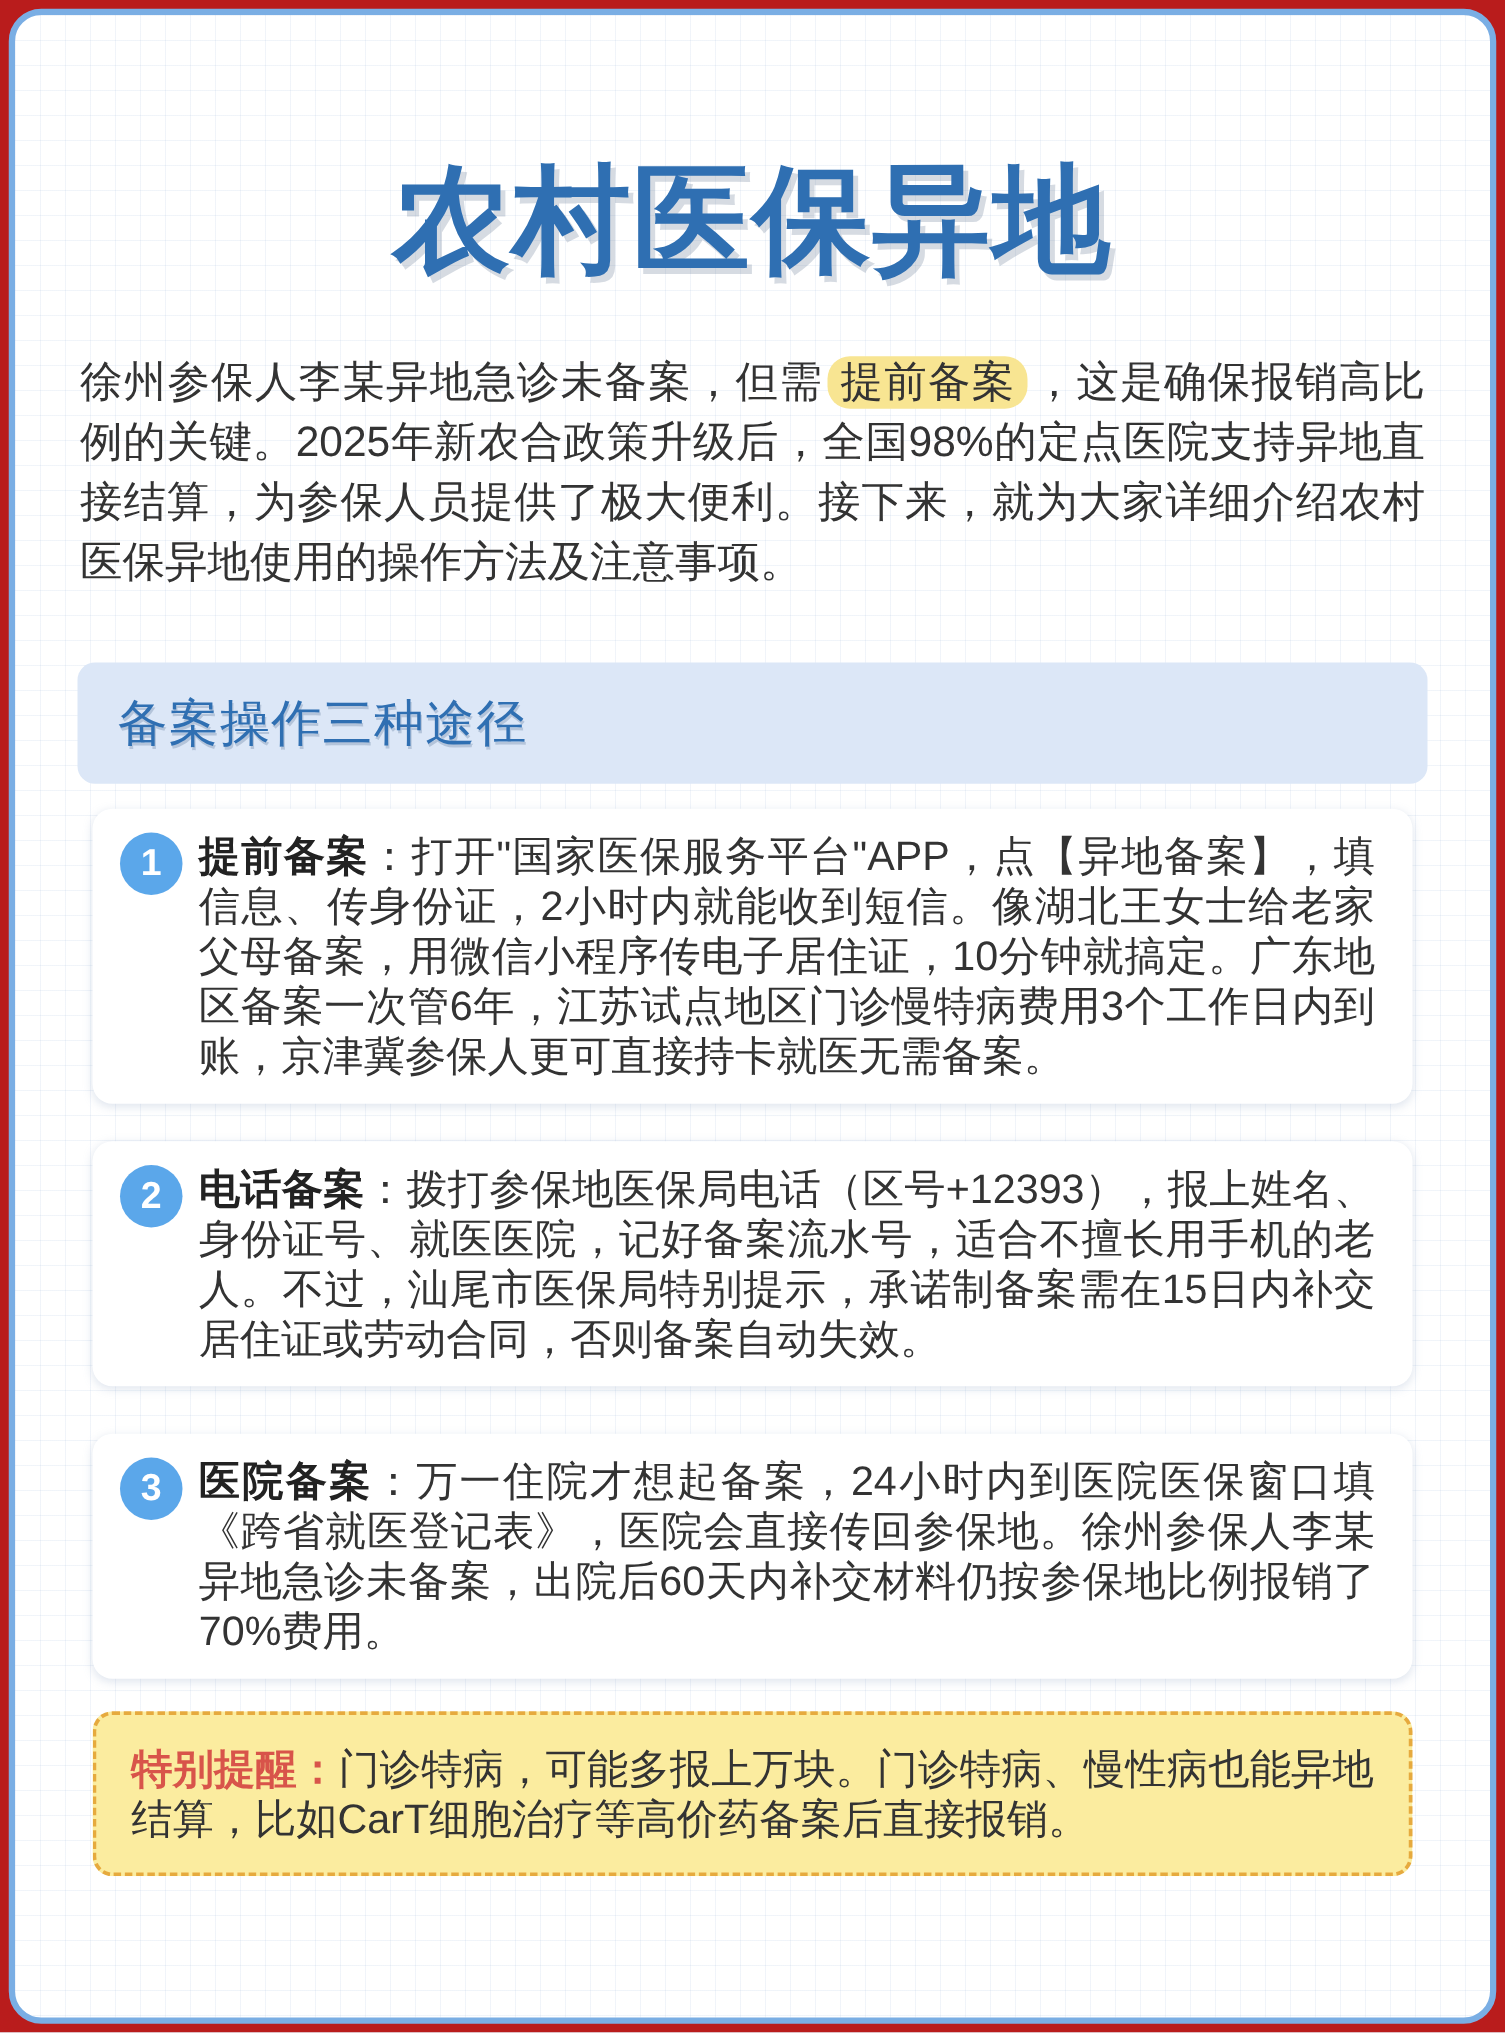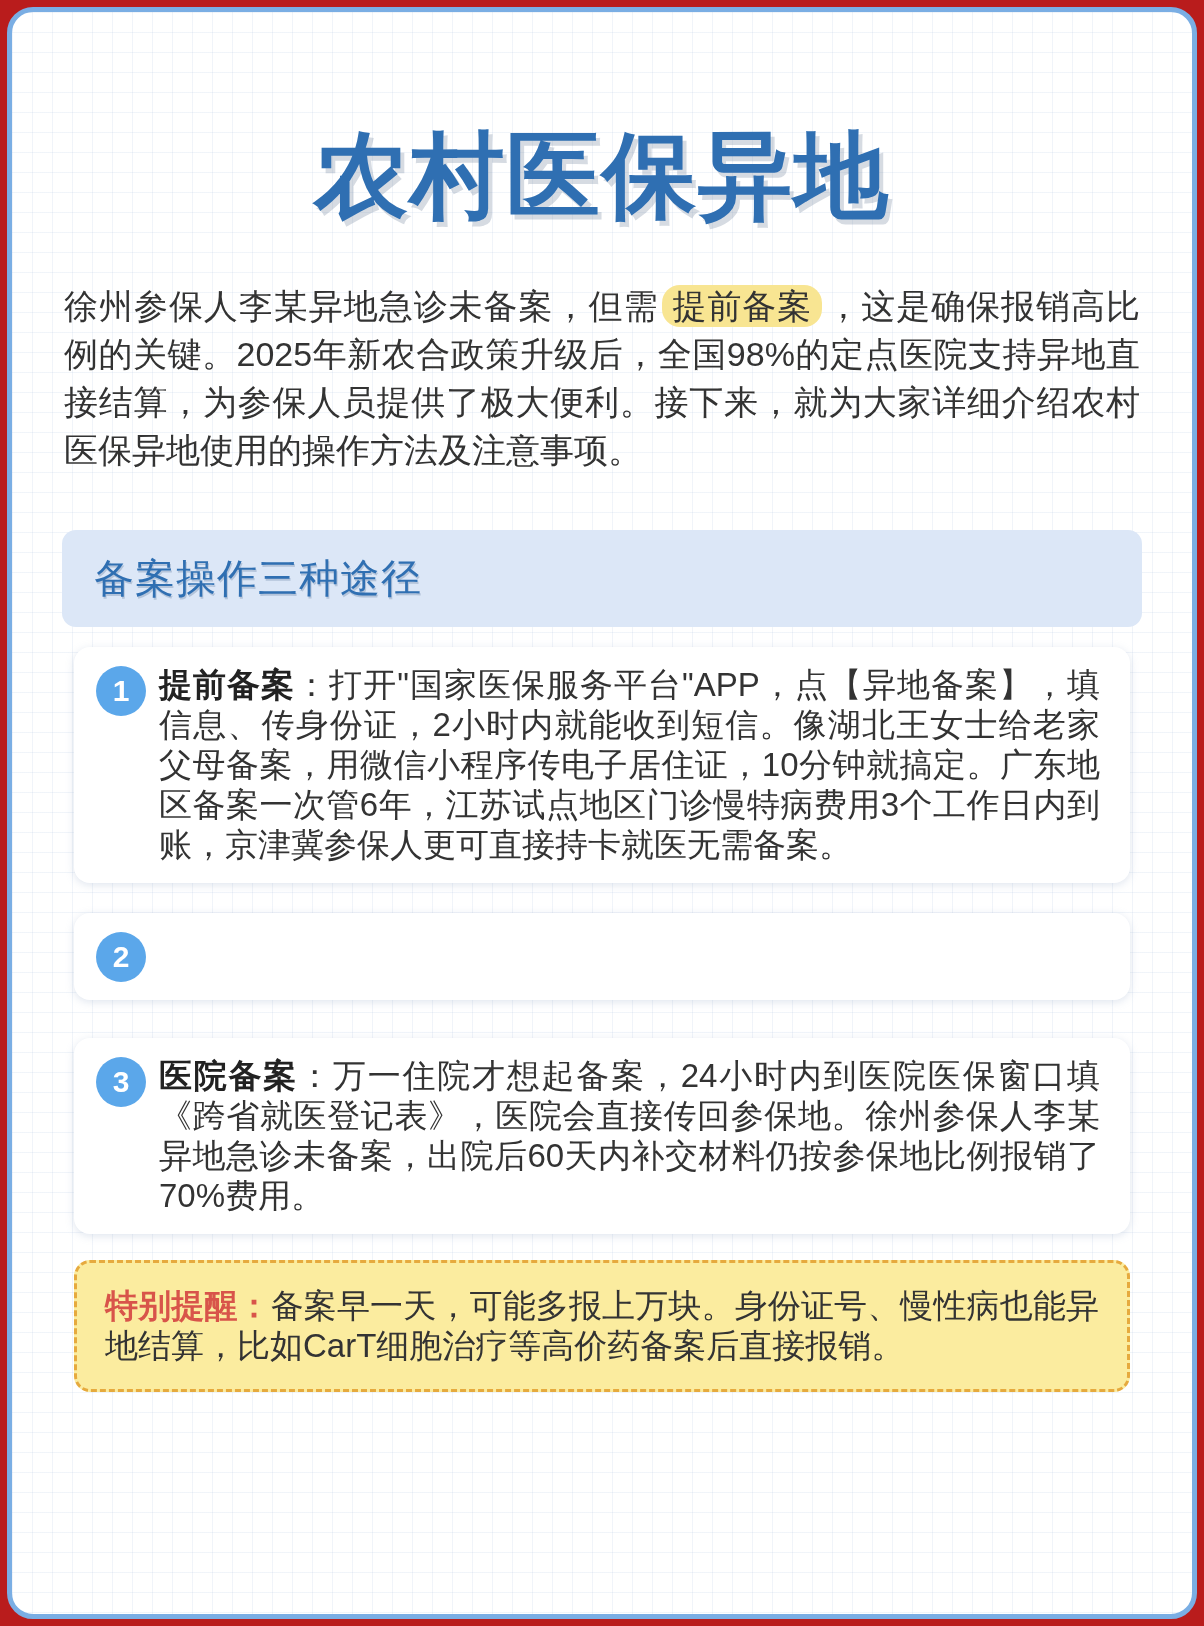--- a/index.html
+++ b/index.html
@@ -139,24 +139,25 @@
 
       <div class="section-header">备案操作三种途径</div>
 
       <div class="item">
         <span class="num">1</span>
         <p class="item-text"><b class="item-label">提前备案</b><span>：打开"国家医保服务平台"APP，点【异地备案】，填信息、传身份证，2小时内就能收到短信。像湖北王女士给老家父母备案，用微信小程序传电子居住证，10分钟就搞定。广东地区备案一次管6年，江苏试点地区门诊慢特病费用3个工作日内到账，京津冀参保人更可直接持卡就医无需备案。</span></p>
       </div>
 
       <div class="item">
         <span class="num">2</span>
+        <p class="item-text"><b class="item-label">电话备案</b><span>：拨打参保地医保局电话（区号+12393），报上姓名、身份证号、就医医院，记好备案流水号，适合不擅长用手机的老人。不过，汕尾市医保局特别提示，承诺制备案需在15日内补交居住证或劳动合同，否则备案自动失效。</span></p>
       </div>
 
       <div class="item">
         <span class="num">3</span>
         <p class="item-text"><b class="item-label">医院备案</b><span>：万一住院才想起备案，24小时内到医院医保窗口填《跨省就医登记表》，医院会直接传回参保地。徐州参保人李某异地急诊未备案，出院后60天内补交材料仍按参保地比例报销了70%费用。</span></p>
       </div>
 
-      <div class="callout"><span class="callout-label">特别提醒：</span><span>备案早一天，可能多报上万块。身份证号、慢性病也能异地结算，比如CarT细胞治疗等高价药备案后直接报销。</span></div>
+      <div class="callout"><span class="callout-label">特别提醒：</span><span>门诊特病，可能多报上万块。门诊特病、慢性病也能异地结算，比如CarT细胞治疗等高价药备案后直接报销。</span></div>
 
     </div>
   </div>
 </div>
 
 </body></html>

